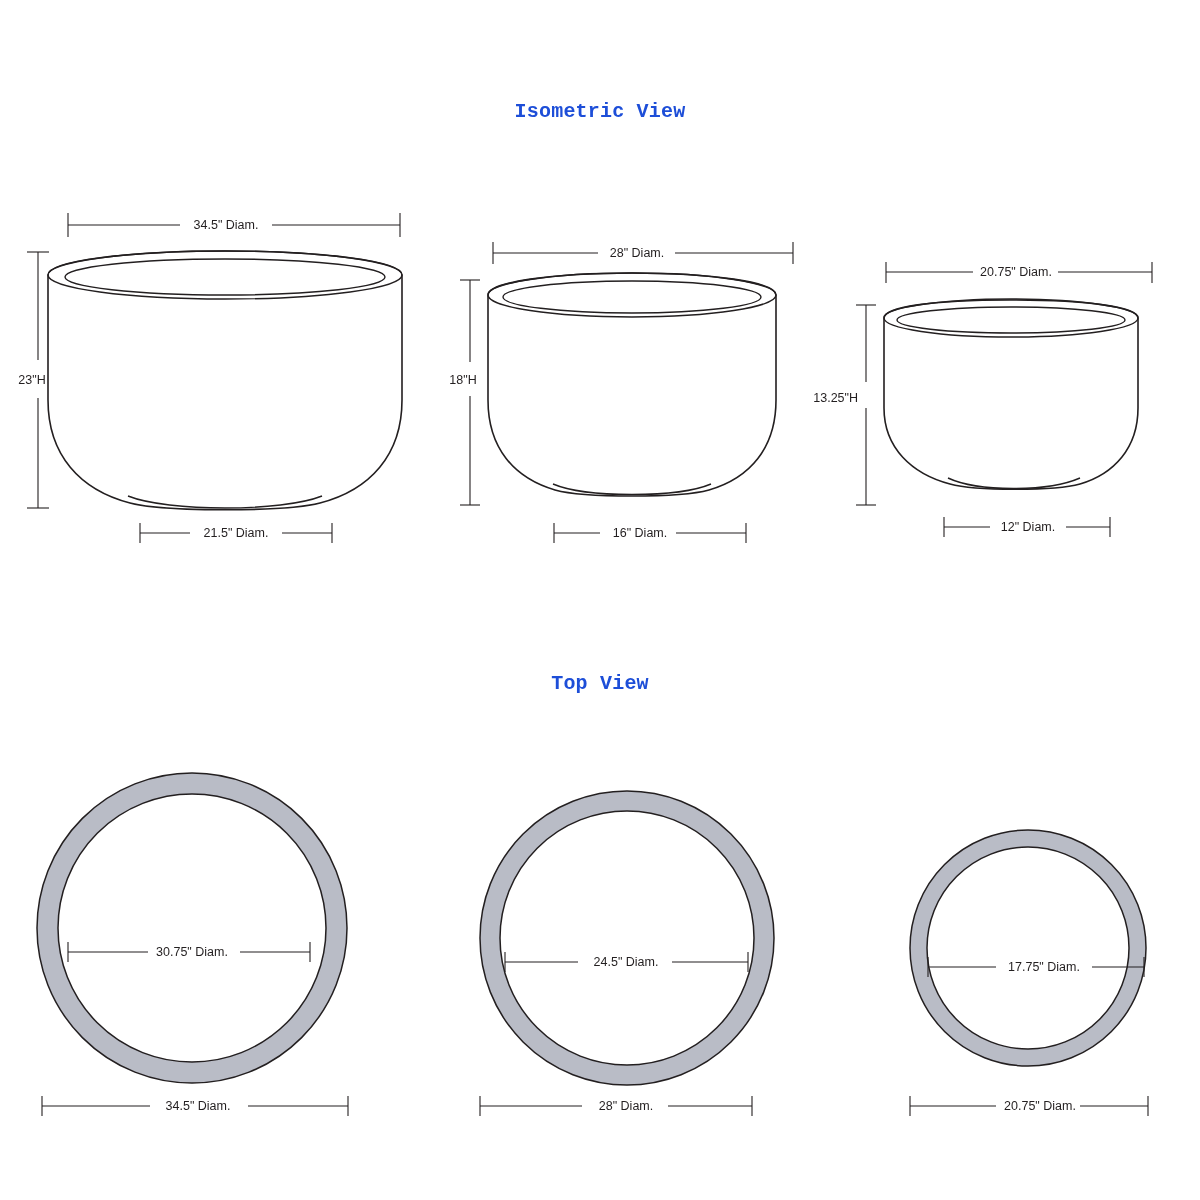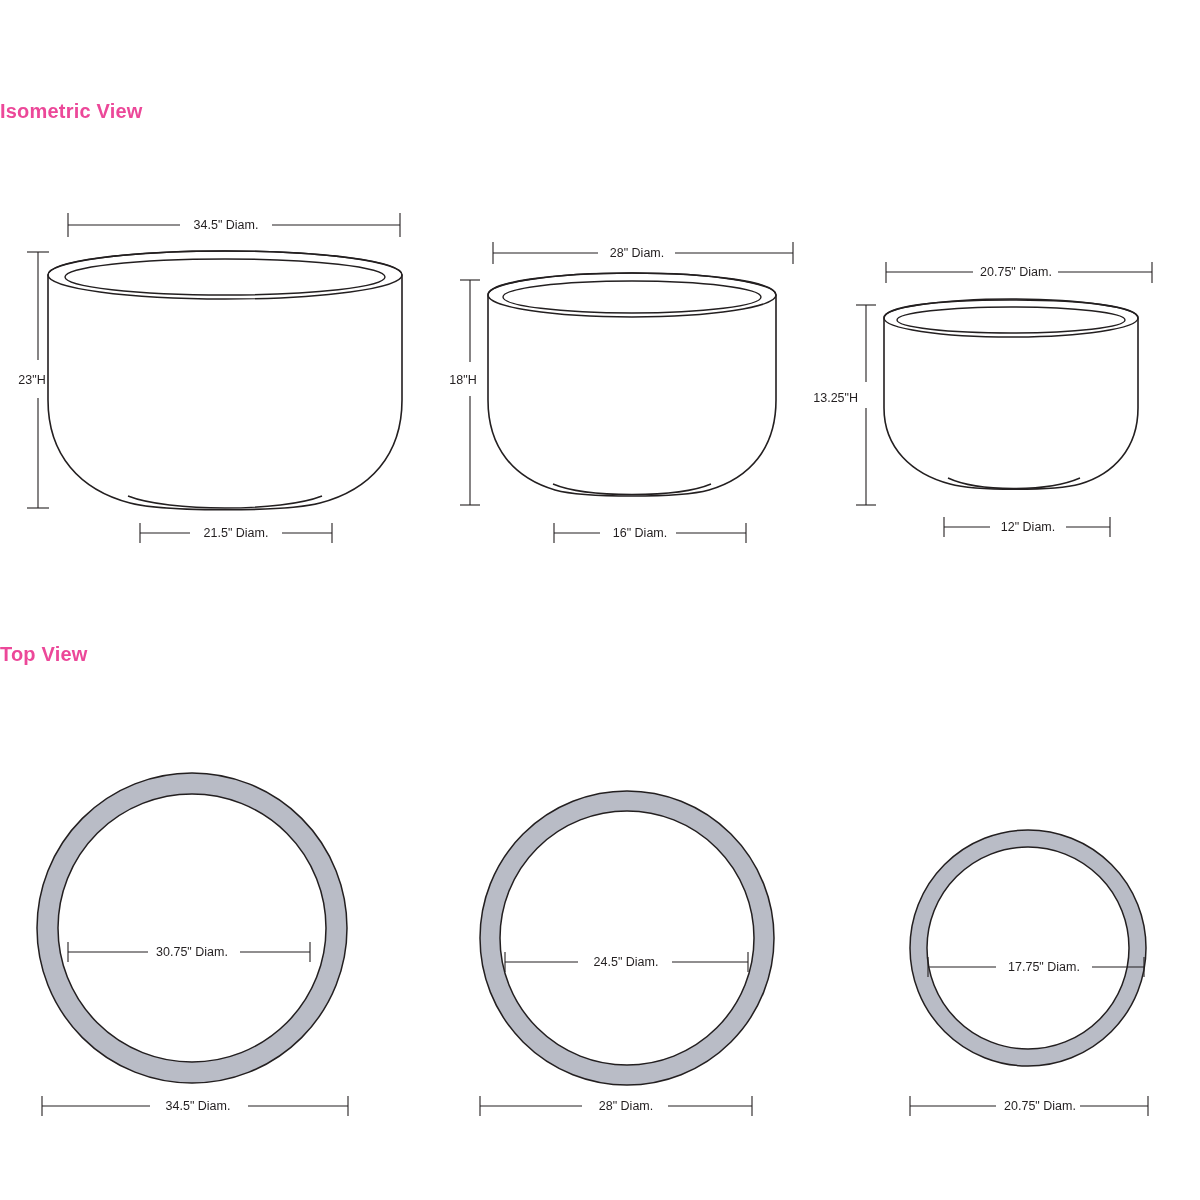--- a/index.html
+++ b/index.html
@@ -15,28 +15,29 @@
     color: #231f20;
     overflow: hidden;
   }
   .stage {
     position: absolute;
     inset: 0;
   }
   .section-title {
     position: absolute;
     width: 100%;
-    text-align: left;
+    text-align: center;
     font-size: 20px;
     font-weight: bold;
-    color: #ec4899;
+    color: #1d4ed8;
     letter-spacing: 0.2px;
+    font-family: Liberation Mono, monospace;
   }
   #iso-title { top: 100px; }
-  #top-title { top: 643px; }
+  #top-title { top: 672px; }
 
   svg { display: block; }
   .svg-layer {
     position: absolute;
     left: 0;
     top: 0;
   }
   .dim-text {
     font-family: "Liberation Sans", sans-serif;
     font-size: 12.5px;

